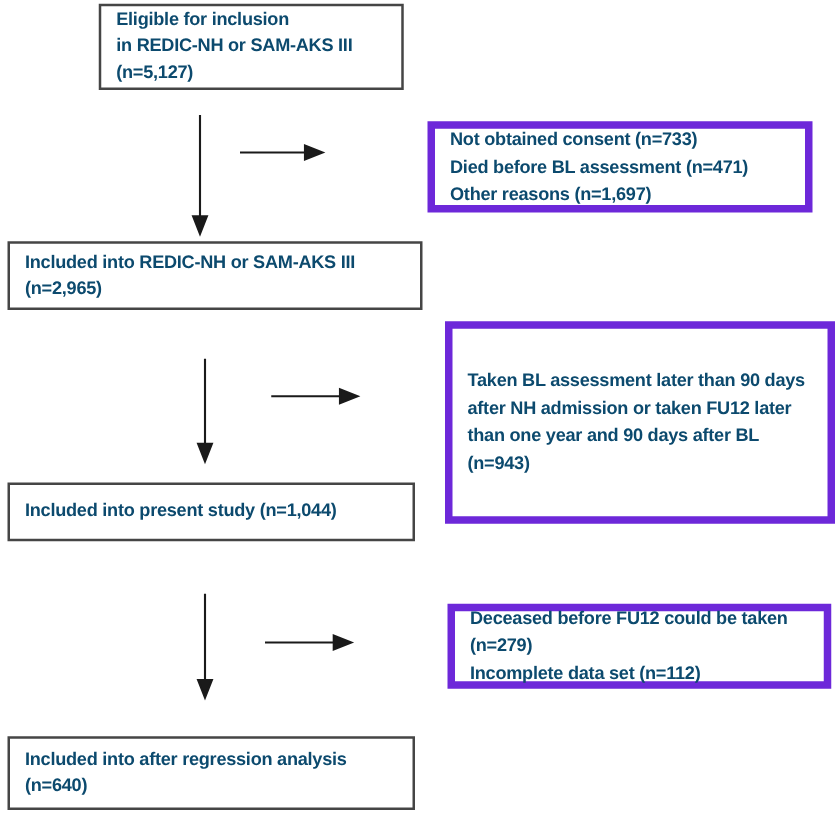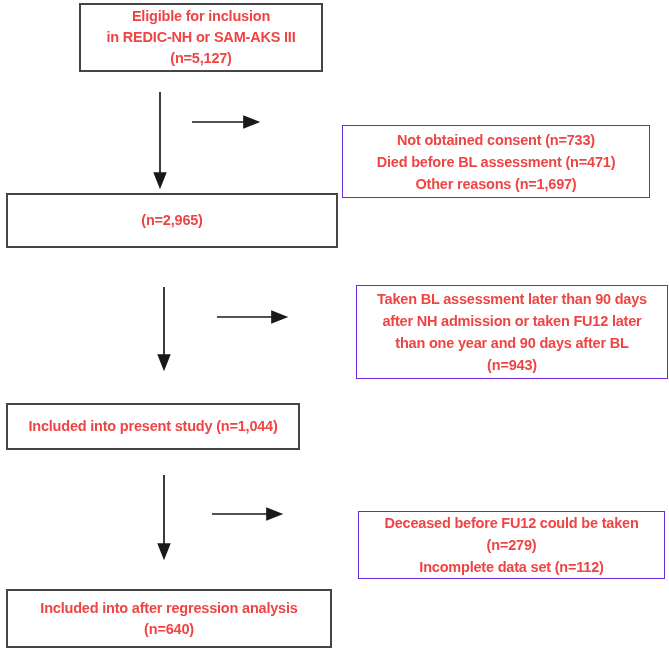--- a/index.html
+++ b/index.html
@@ -15,68 +15,68 @@
     font-family: "Liberation Sans", sans-serif;
     overflow: hidden;
   }
   .box {
     position: absolute;
     box-sizing: border-box;
     background: #ffffff;
     display: flex;
     flex-direction: column;
     justify-content: center;
-    align-items: center;
+    align-items: flex-start;
     text-align: center;
-    color: #ef4444;
+    color: #0c4a6e;
     font-weight: bold;
     font-size: 14.5px;
     letter-spacing: -0.2px;
     line-height: 21px;
     padding: 2px 12px;
   }
   .box.main {
     border: 2px solid #454545;
   }
   .box.side {
-    border: 1px solid #6d28d9;
+    border: 6px solid #6d28d9;
     line-height: 22px;
-    margin-top: 28px;
   }
   .box .line {
     white-space: nowrap;
   }
   
   .b-eligible   { left: 79px;  top: 3px;   width: 244px; height: 69px; }
   .b-included   { left: 6px;   top: 193px; width: 332px; height: 55px; }
-  .b-present    { left: 6px;   top: 403px; width: 294px; height: 47px; }
+  .b-present    { left: 6px;   top: 386px; width: 326px; height: 47px; }
   .b-regression { left: 6px;   top: 589px; width: 326px; height: 59px; }
   
   .b-excl1 { left: 342px; top: 97px;  width: 308px; height: 73px; }
-  .b-excl2 { left: 356px; top: 257px; width: 312px; height: 94px; }
+  .b-excl2 { left: 356px; top: 257px; width: 312px; height: 162px; }
   .b-excl3 { left: 358px; top: 483px; width: 307px; height: 68px; }
   .arrows {
     position: absolute;
     left: 0;
     top: 0;
     pointer-events: none;
   }
 </style>
 </head>
 <body>
 
 <div class="canvas">
 
   <div class="box main b-eligible">
     <div class="line">Eligible for inclusion</div>
     <div class="line">in REDIC-NH or SAM-AKS III</div>
     <div class="line">(n=5,127)</div>
   </div>
 
   <div class="box main b-included">
+    <div class="line">Included into REDIC-NH or SAM-AKS III</div>
     <div class="line">(n=2,965)</div>
   </div>
 
   <div class="box main b-present">
     <div class="line">Included into present study (n=1,044)</div>
   </div>
 
   <div class="box main b-regression">
     <div class="line">Included into after regression analysis</div>
     <div class="line">(n=640)</div>

